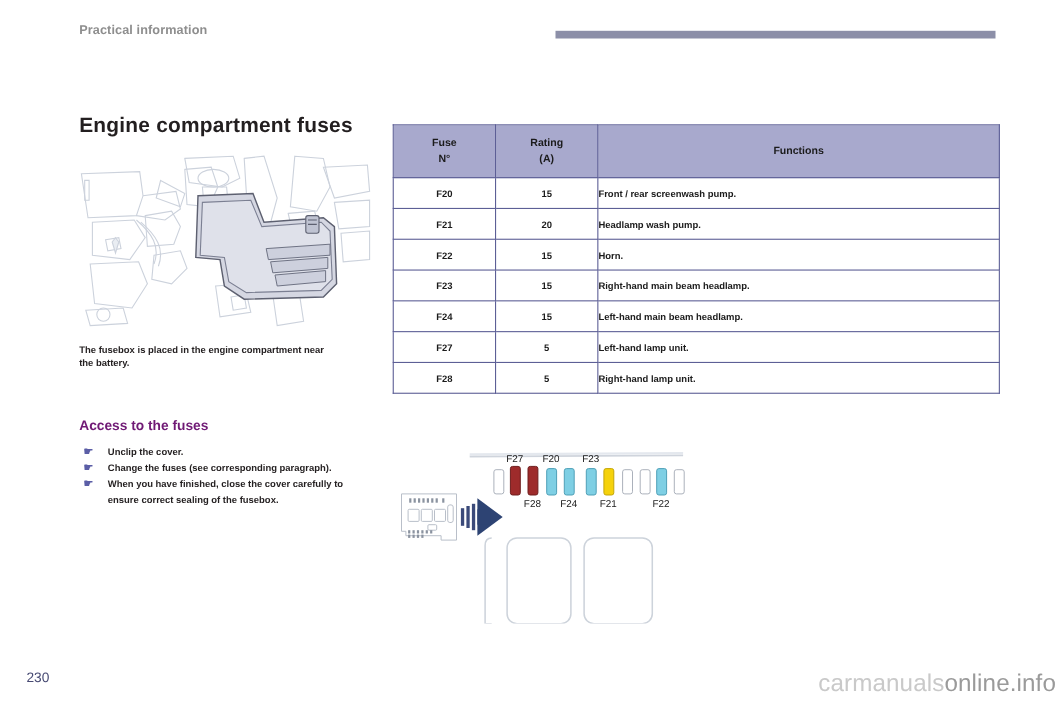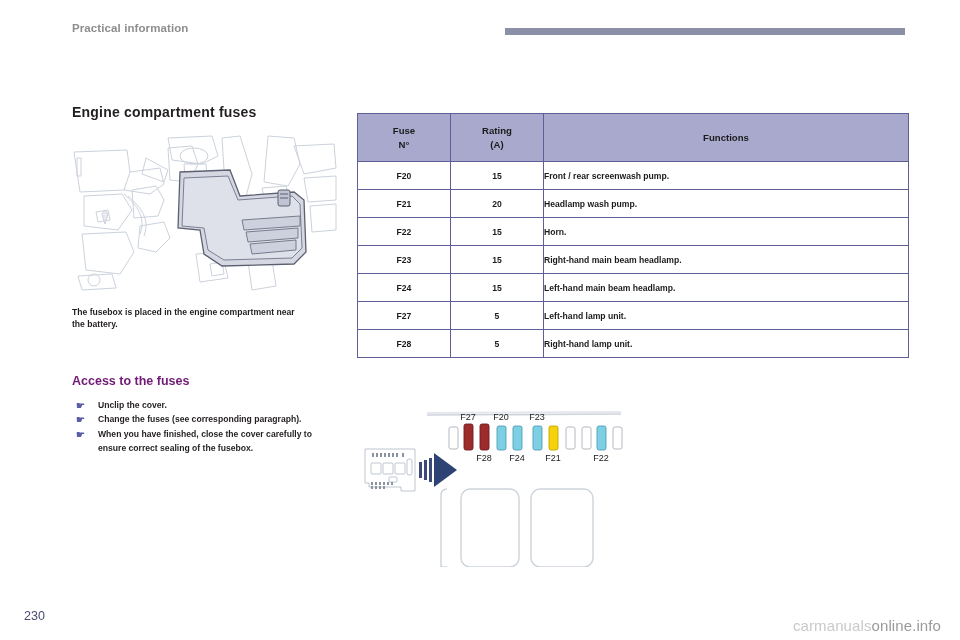--- a/index.html
+++ b/index.html
@@ -22,21 +22,21 @@
   }
   #header-rule {
     position:absolute; left:505px; top:28px; width:400px; height:7px;
     background:#8c8fa8;
   }
 
   
   #left-col { position:absolute; left:72px; top:104px; width:266px; }
 
   #section-title {
-    font-size:14px; font-weight:bold; color:#231f20;
+    font-size:19px; font-weight:bold; color:#231f20;
     letter-spacing:.2px; white-space:nowrap; margin:0 0 14px 0;
   }
 
   
   #engine-photo {
     position:relative; width:266px; height:160px; margin-top:2px;
     background:#ffffff; overflow:hidden;
   }
   #engine-photo svg { display:block; }
 
@@ -88,22 +88,22 @@
     background:#ffffff; overflow:hidden;
   }
   #fusebox-diagram svg { display:block; }
 
   
   #page-number {
     position:absolute; left:24px; top:609px;
     font-size:12.5px; font-weight:normal; color:#474a73;
   }
   #watermark {
-    position:absolute; right:19px; bottom:6px;
-    font-size:15px; color:#c9c9c9; letter-spacing:.1px;
+    position:absolute; right:0; bottom:6px;
+    font-size:22px; color:#c9c9c9; letter-spacing:.1px;
     font-family:"Liberation Sans", sans-serif;
   }
   #watermark .wm-dark { color:#9a9a9a; }
 </style>
 </head>
 <body>
 
 <div id="top-header">
   <div id="header-title">Practical information</div>
   <div id="header-rule"></div>

